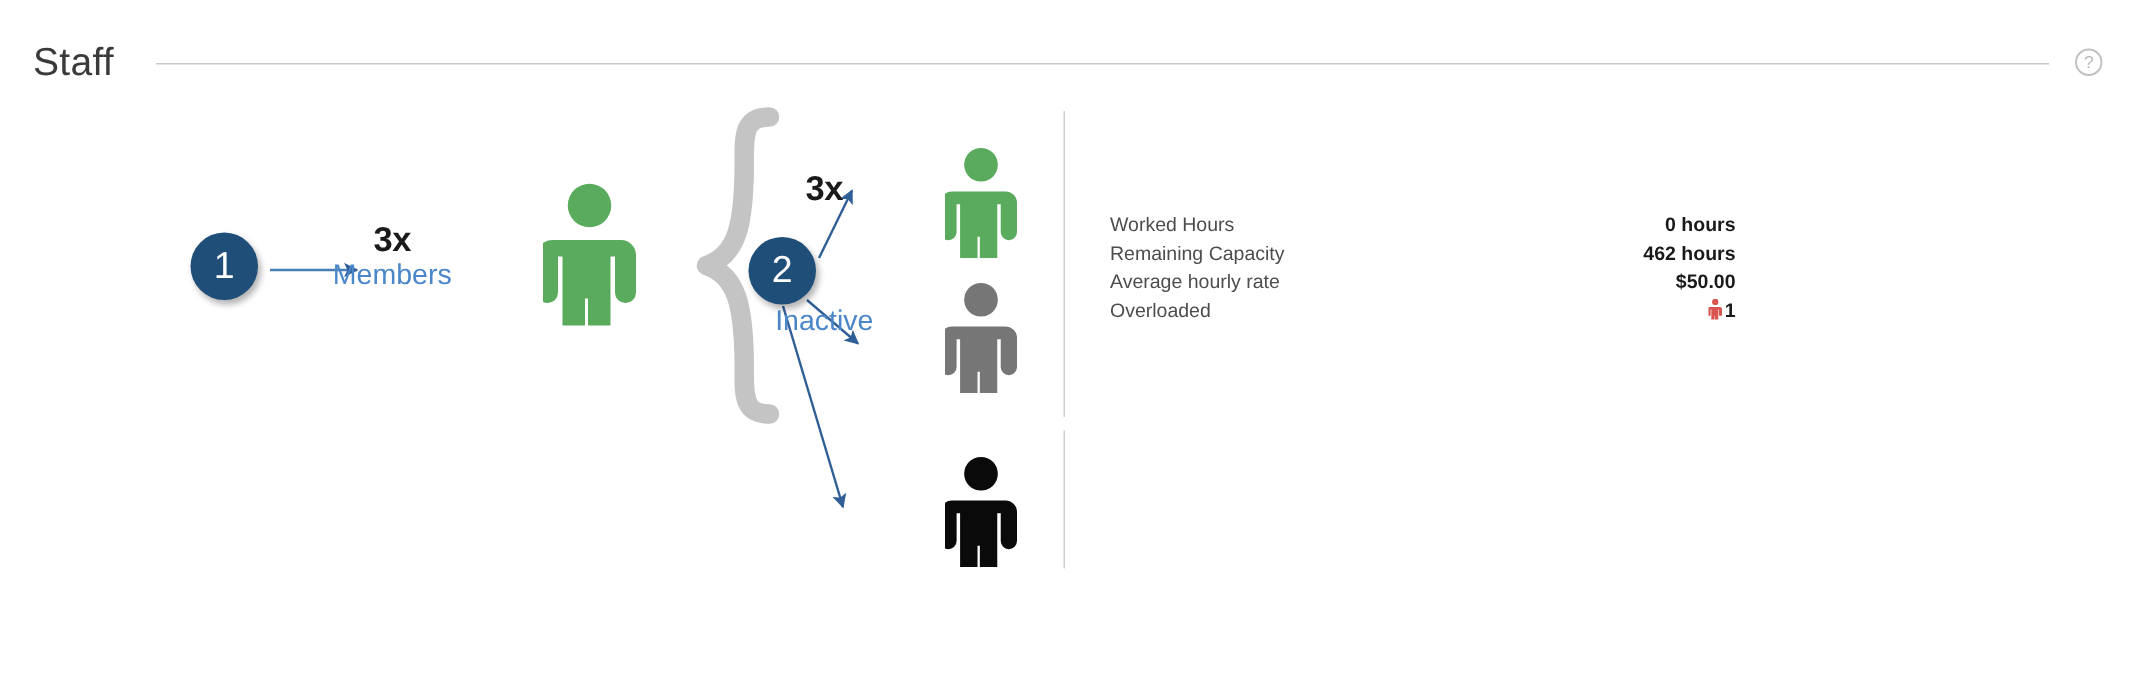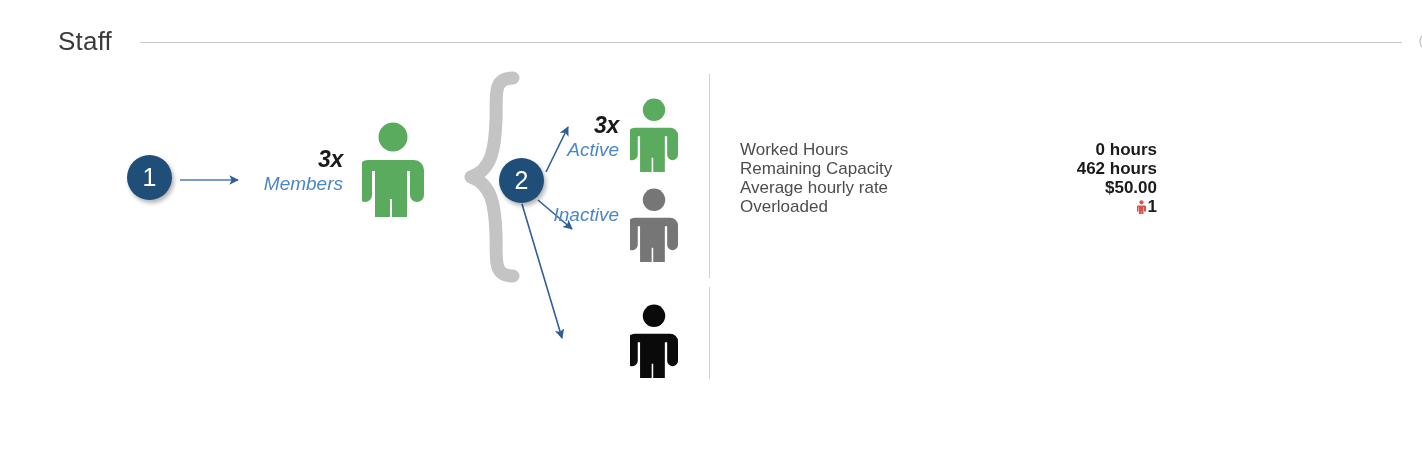--- a/index.html
+++ b/index.html
@@ -13,21 +13,21 @@
     position: relative;
     font-family: "Liberation Sans", sans-serif;
     color: #333333;
     overflow: hidden;
   }
 
   
   #header {
     position: absolute;
     left: 0; top: 0;
-    width: 1208px; height: 68px; margin-left: 36px;
+    width: 1208px; height: 68px;
   }
   #page-title {
     position: absolute;
     left: 22px; top: 26px;
     font-size: 26px;
     font-weight: 400;
     color: #3a3a3a;
     letter-spacing: .2px;
     line-height: 30px;
   }
@@ -63,22 +63,21 @@
   }
   #badge-2 {
     left: 499px; top: 158px;
     width: 45px; height: 45px;
     line-height: 45px;
   }
 
   
   .count-stack {
     position: absolute;
-    text-align: right;
-    font-style: italic;
+    text-align: center;
   }
   .count-num {
     display: block;
     font-size: 23px;
     font-weight: bold;
     color: #1a1a1a;
     line-height: 25px;
     letter-spacing: -.3px;
   }
   .count-label {
@@ -108,21 +107,21 @@
 
   
   .stats-block { position: absolute; }
   #stats-top    { left: 740px; top: 140px; width: 417px; }
   #stats-bottom { left: 740px; top: 339px; width: 417px; }
 
   .stat-row {
     position: relative;
     height: 19px;
     line-height: 19px;
-    font-size: 17px;
+    font-size: 13px;
   }
   .stat-name {
     position: absolute;
     left: 0; top: 0;
     color: #4d4d4d;
     font-weight: 400;
     white-space: nowrap;
   }
   .stat-value {
     position: absolute;
@@ -189,21 +188,20 @@
     <svg width="62" height="95" viewBox="0 0 62 95">
       <circle cx="31" cy="15" r="14.5" fill="#5aab5e"></circle>
       <path d="M10 38 h42 a10 10 0 0 1 10 10 v25 a7 7 0 0 1 -14 0 v-24 h-3 v53 a7.5 7.5 0 0 1 -15 0 v-25 h-2 v25 a7.5 7.5 0 0 1 -15 0 v-53 h-3 v24 a7 7 0 0 1 -14 0 v-25 a10 10 0 0 1 10 -10 z" fill="#5aab5e"></path>
     </svg>
   </div>
 
   <div class="badge" id="badge-2">2</div>
 
   <div class="count-stack" id="stack-active">
     <span class="count-num">3x</span>
-    <span class="count-label">Active</span>
   </div>
   <div class="person" style="left:630px; top:98px;">
     <svg width="48" height="74" viewBox="0 0 62 95">
       <circle cx="31" cy="15" r="14.5" fill="#5aab5e"></circle>
       <path d="M10 38 h42 a10 10 0 0 1 10 10 v25 a7 7 0 0 1 -14 0 v-24 h-3 v53 a7.5 7.5 0 0 1 -15 0 v-25 h-2 v25 a7.5 7.5 0 0 1 -15 0 v-53 h-3 v24 a7 7 0 0 1 -14 0 v-25 a10 10 0 0 1 10 -10 z" fill="#5aab5e"></path>
     </svg>
   </div>
 
   <div class="count-stack" id="stack-inactive">
     <span class="count-label">Inactive</span>

